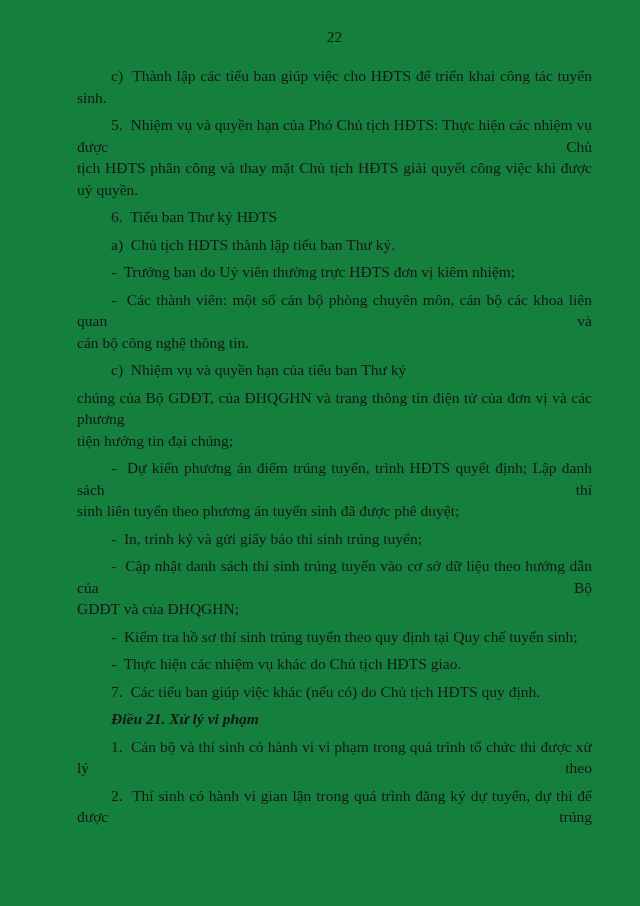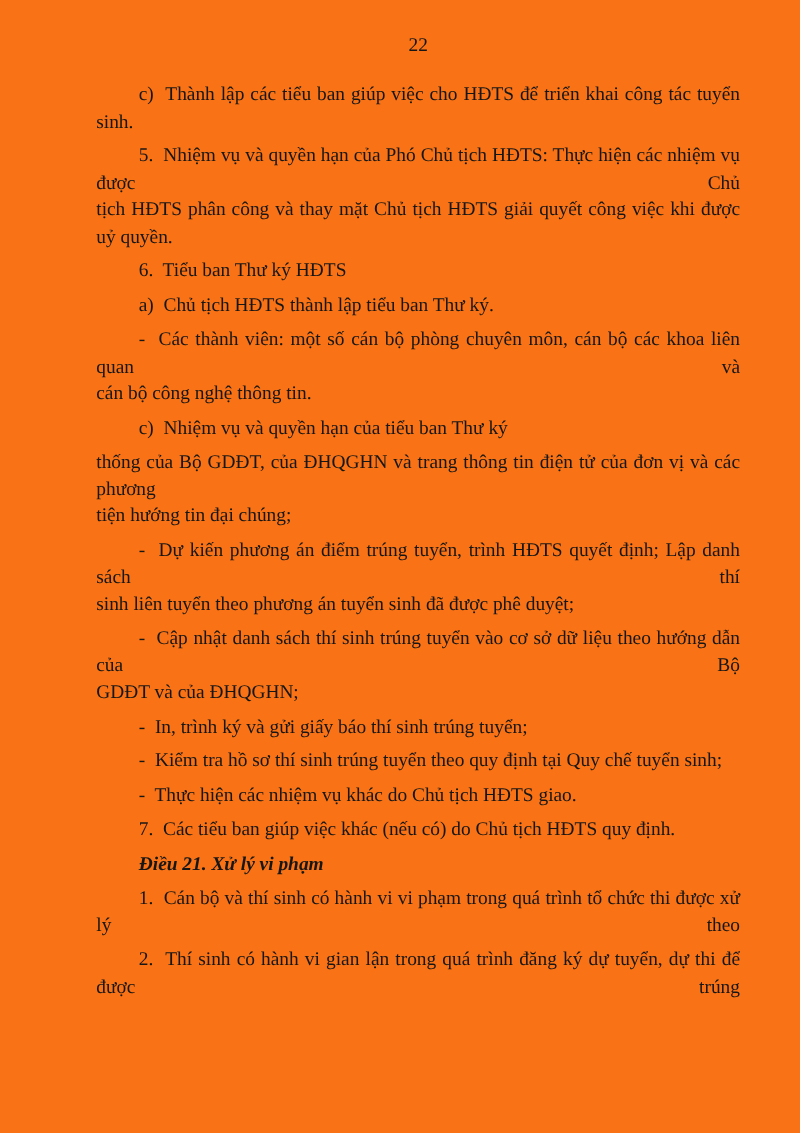--- a/index.html
+++ b/index.html
@@ -12,21 +12,21 @@
     background: #ffffff;
     overflow: hidden;
     font-family: "Liberation Serif", "DejaVu Serif", serif;
     color: #161616;
   }
   .page {
     box-sizing: border-box;
     width: 640px;
     height: 906px;
     padding: 26px 48px 0 77px;
-    background: #f97316;
+    background: #15803d;
   }
   .page-number {
     text-align: center;
     font-size: 15.5px;
     line-height: 21px;
     margin-bottom: 18px;
   }
   .doc-body {
     font-size: 15.5px;
     line-height: 21.5px;
@@ -62,40 +62,43 @@
         <div class="line first">5.&nbsp; Nhiệm vụ và quyền hạn của Phó Chủ tịch HĐTS: Thực hiện các nhiệm vụ được Chủ</div>
         <div class="line last">tịch HĐTS phân công và thay mặt Chủ tịch HĐTS giải quyết công việc khi được uỷ quyền.</div>
       </div>
       <div class="para">
         <div class="line first last">6.&nbsp; Tiểu ban Thư ký HĐTS</div>
       </div>
       <div class="para">
         <div class="line first last">a)&nbsp; Chủ tịch HĐTS thành lập tiểu ban Thư ký.</div>
       </div>
       <div class="para">
+        <div class="line first last">-&nbsp; Trưởng ban do Uỷ viên thường trực HĐTS đơn vị kiêm nhiệm;</div>
+      </div>
+      <div class="para">
         <div class="line first">-&nbsp; Các thành viên: một số cán bộ phòng chuyên môn, cán bộ các khoa liên quan và</div>
         <div class="line last">cán bộ công nghệ thông tin.</div>
       </div>
       <div class="para">
         <div class="line first last">c)&nbsp; Nhiệm vụ và quyền hạn của tiểu ban Thư ký</div>
       </div>
       <div class="para">
-        <div class="line">thống của Bộ GDĐT, của ĐHQGHN và trang thông tin điện tử của đơn vị và các phương</div>
+        <div class="line">chúng của Bộ GDĐT, của ĐHQGHN và trang thông tin điện tử của đơn vị và các phương</div>
         <div class="line last">tiện hướng tin đại chúng;</div>
       </div>
       <div class="para">
         <div class="line first">-&nbsp; Dự kiến phương án điểm trúng tuyển, trình HĐTS quyết định; Lập danh sách thí</div>
         <div class="line last">sinh liên tuyển theo phương án tuyển sinh đã được phê duyệt;</div>
       </div>
       <div class="para">
+        <div class="line first last">-&nbsp; In, trình ký và gửi giấy báo thí sinh trúng tuyển;</div>
+      </div>
+      <div class="para">
         <div class="line first">-&nbsp; Cập nhật danh sách thí sinh trúng tuyển vào cơ sở dữ liệu theo hướng dẫn của Bộ</div>
         <div class="line last">GDĐT và của ĐHQGHN;</div>
-      </div>
-      <div class="para">
-        <div class="line first last">-&nbsp; In, trình ký và gửi giấy báo thí sinh trúng tuyển;</div>
       </div>
       <div class="para">
         <div class="line first last">-&nbsp; Kiểm tra hồ sơ thí sinh trúng tuyển theo quy định tại Quy chế tuyển sinh;</div>
       </div>
       <div class="para">
         <div class="line first last">-&nbsp; Thực hiện các nhiệm vụ khác do Chủ tịch HĐTS giao.</div>
       </div>
       <div class="para">
         <div class="line first last">7.&nbsp; Các tiểu ban giúp việc khác (nếu có) do Chủ tịch HĐTS quy định.</div>
       </div>

